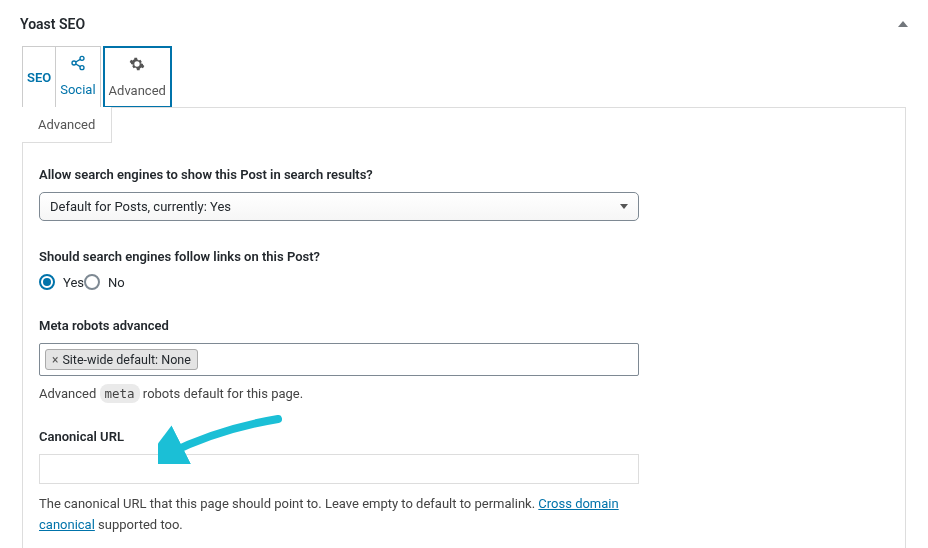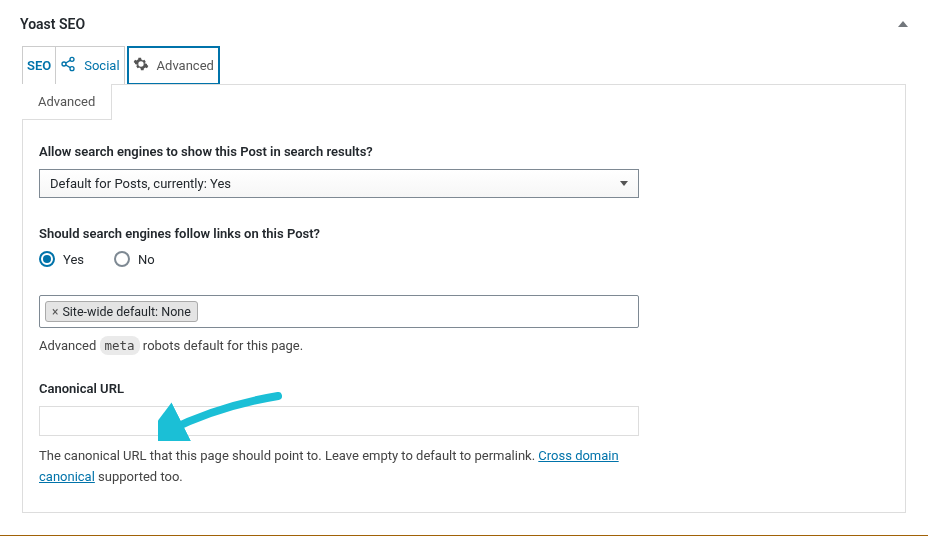--- a/index.html
+++ b/index.html
@@ -50,20 +50,21 @@
       gap: 8px;
       padding: 8px 4px;
       border: 1px solid #ccc;
       background: #fff;
       cursor: pointer;
       font-size: 13px;
       color: #555;
     }
     .tab + .tab {
       margin-left: -1px;
+      flex-direction: column;
     }
     .tab.seo {
       color: #0073aa;
       font-weight: 600;
     }
     .tab.social {
       color: #0073aa;
     }
     .tab.advanced-tab {
       border: 2px solid #0073aa;
@@ -114,32 +115,31 @@
       width: 600px;
       max-width: 100%;
       border: 1px solid #7e8993;
       background: linear-gradient(#fff, #f6f6f6);
       padding: 6px 10px;
       font-size: 13px;
       display: flex;
       align-items: center;
       justify-content: space-between;
       cursor: pointer;
-      border-radius: 0;
+      border-radius: 5px;
     }
     .select-arrow {
       width: 0;
       height: 0;
       border-left: 4px solid transparent;
       border-right: 4px solid transparent;
       border-top: 5px solid #555;
     }
     .radio-row {
       display: flex;
-      gap: 30px;
       align-items: flex-start;
     }
     .radio-item {
       display: flex;
       align-items: center;
       gap: 8px;
       cursor: pointer;
     }
     .radio-circle {
       width: 16px;
@@ -281,20 +281,21 @@
               <span>Yes</span>
             </label>
             <label class="radio-item">
               <span class="radio-circle"></span>
               <span>No</span>
             </label>
           </div>
         </div>
 
         <div class="field-group">
+          <label class="field-label">Meta robots advanced</label>
           <div class="tag-input">
             <span class="tag">
               <span class="x">×</span>
               <span>Site-wide default: None</span>
             </span>
           </div>
           <div class="help-text">
             <span>Advanced </span><span class="code">meta</span><span> robots default for this page.</span>
           </div>
         </div>

